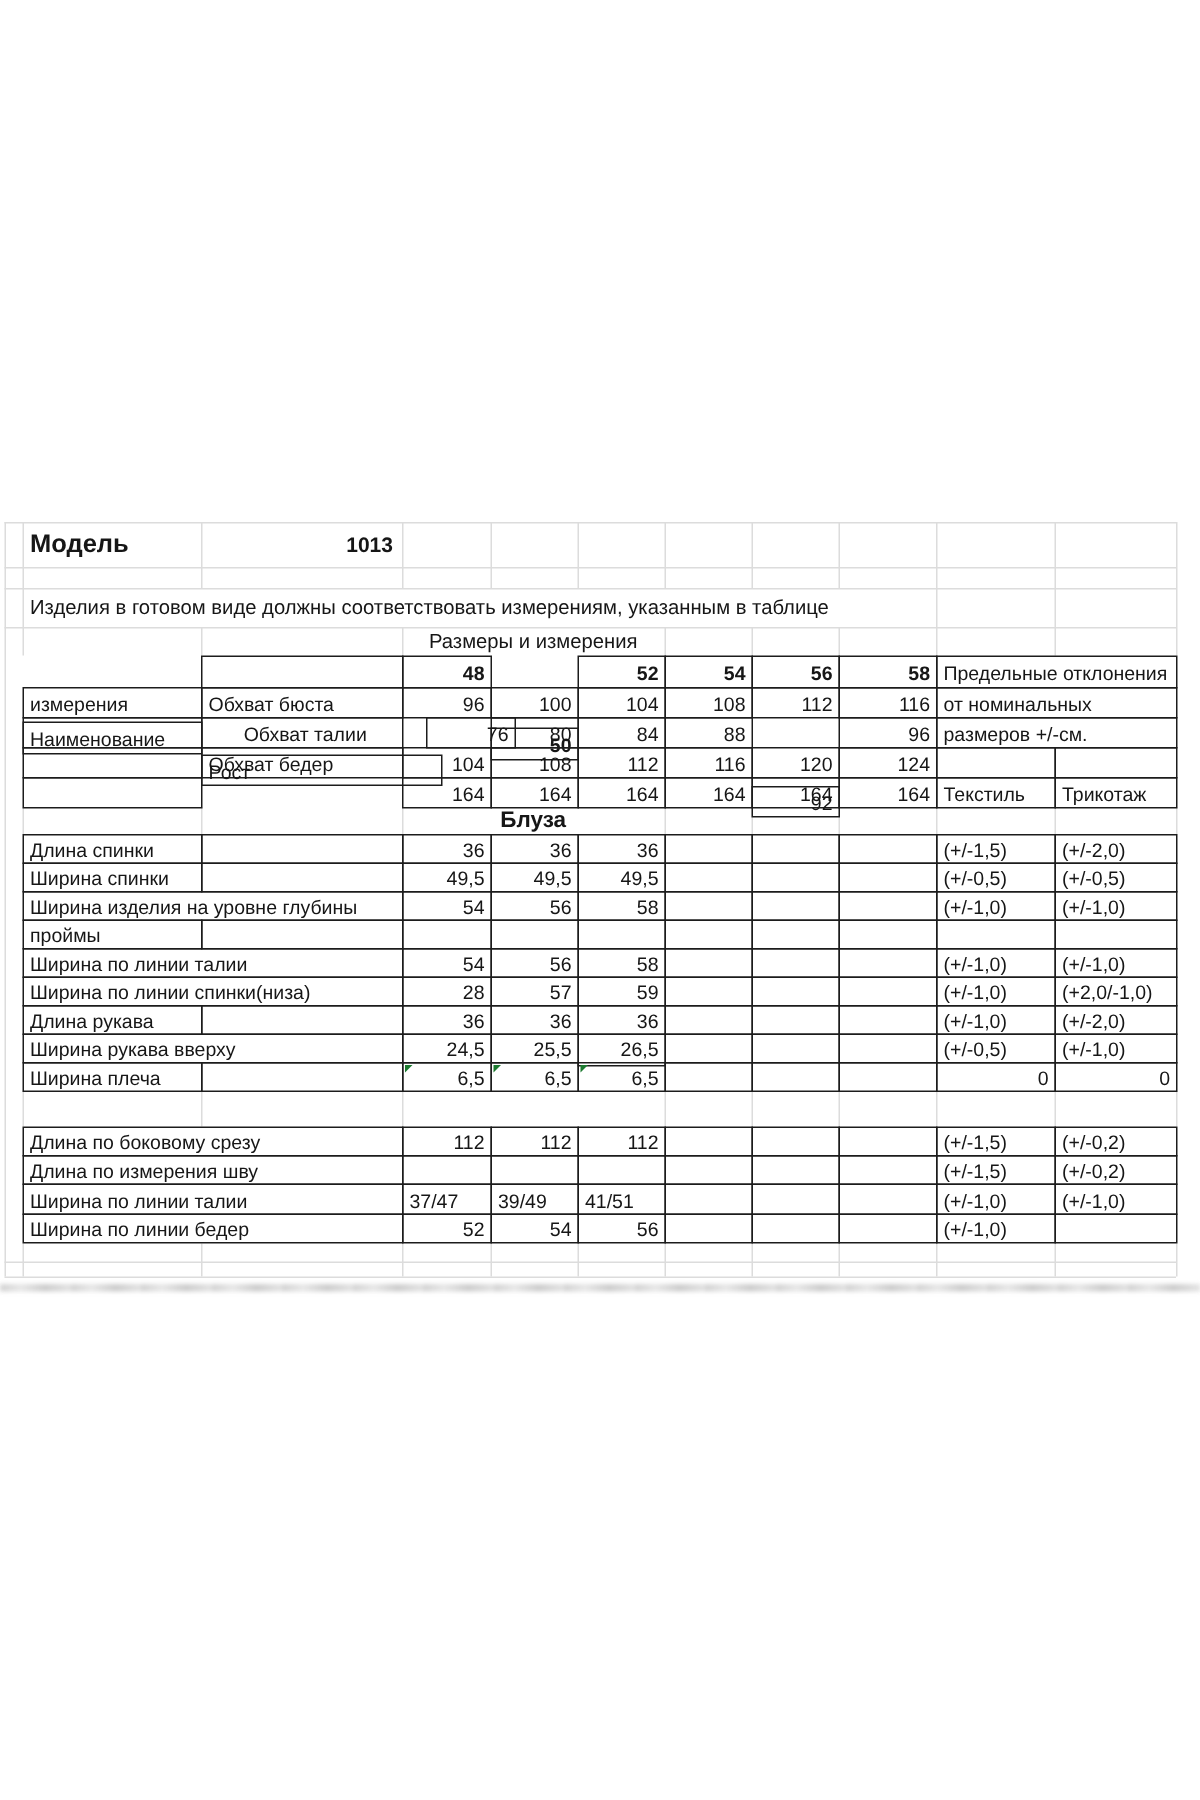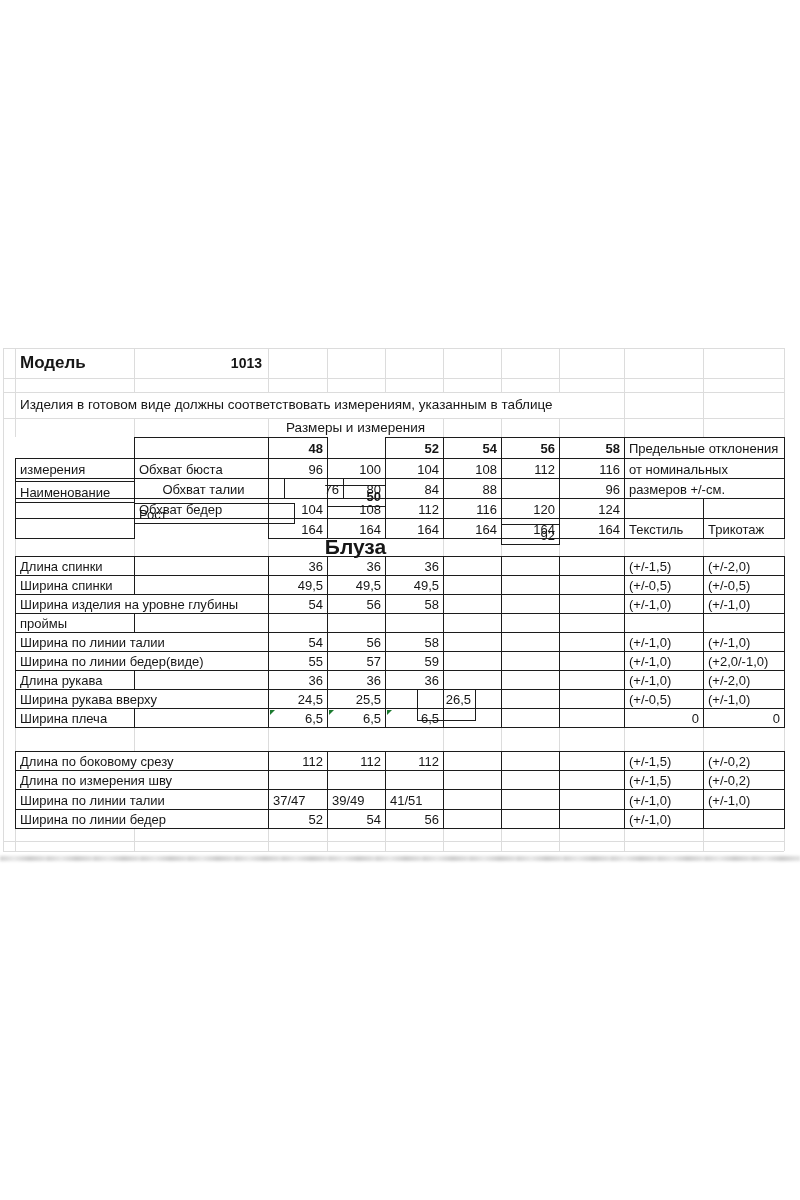--- a/index.html
+++ b/index.html
@@ -22,21 +22,21 @@
   .bold{font-weight:700;}
   
   .flag{position:absolute;left:1px;top:1px;width:0;height:0;
         border-top:5px solid #1b7a2f;border-right:5px solid transparent;}
   
   .static{position:absolute;white-space:nowrap;}
   #model-label{left:20px;top:348px;height:30px;line-height:30px;font-size:17px;font-weight:700;}
   #model-value{left:134px;top:348px;width:128px;height:30px;line-height:30px;font-size:14px;font-weight:700;text-align:right;}
   #note-text{left:20px;top:392px;height:26px;line-height:26px;font-size:13.5px;}
   #sizes-title{left:268px;top:418px;width:175px;height:19px;line-height:19px;font-size:13.5px;text-align:center;}
-  #section-title-0{left:268px;top:538px;width:175px;height:18px;line-height:18px;font-size:21px;font-weight:700;text-align:center;}
+  #section-title-0{left:268px;top:538px;width:175px;height:18px;line-height:18px;font-size:15px;font-weight:700;text-align:center;}
   #section-title-1{left:268px;top:727px;width:175px;height:24px;line-height:24px;font-size:15px;font-weight:700;text-align:center;}
   
   #smudge{position:absolute;left:0;top:856px;width:800px;height:5px;
           background:repeating-linear-gradient(90deg,#c9c9c9 0px,#e3e3e3 14px,#c3c3c3 30px,#dedede 47px);
           filter:blur(1.4px);opacity:.85;}
 </style>
 </head>
 <body>
 
 <div class="canvas">
@@ -191,43 +191,43 @@
       <div class="tcell" style="left: 703px; top: 613px; width: 82px; height: 20px; line-height: 18px;"></div>
       <div class="tcell al" style="left: 15px; top: 632px; width: 254px; height: 20px; line-height: 18px;"><span>Ширина по линии талии</span></div>
       <div class="tcell ar" style="left: 268px; top: 632px; width: 60px; height: 20px; line-height: 18px;"><span>54</span></div>
       <div class="tcell ar" style="left: 327px; top: 632px; width: 59px; height: 20px; line-height: 18px;"><span>56</span></div>
       <div class="tcell ar" style="left: 385px; top: 632px; width: 59px; height: 20px; line-height: 18px;"><span>58</span></div>
       <div class="tcell" style="left: 443px; top: 632px; width: 59px; height: 20px; line-height: 18px;"></div>
       <div class="tcell" style="left: 501px; top: 632px; width: 59px; height: 20px; line-height: 18px;"></div>
       <div class="tcell" style="left: 559px; top: 632px; width: 66px; height: 20px; line-height: 18px;"></div>
       <div class="tcell al" style="left: 624px; top: 632px; width: 80px; height: 20px; line-height: 18px;"><span>(+/-1,0)</span></div>
       <div class="tcell al" style="left: 703px; top: 632px; width: 82px; height: 20px; line-height: 18px;"><span>(+/-1,0)</span></div>
-      <div class="tcell al" style="left: 15px; top: 651px; width: 254px; height: 20px; line-height: 18px;"><span>Ширина по линии бедер(виде)</span></div>
-      <div class="tcell ar" style="left: 268px; top: 651px; width: 60px; height: 20px; line-height: 18px;"><span>55</span></div>
+      <div class="tcell al" style="left: 15px; top: 651px; width: 254px; height: 20px; line-height: 18px;"><span>Ширина по линии спинки(низа)</span></div>
+      <div class="tcell ar" style="left: 268px; top: 651px; width: 60px; height: 20px; line-height: 18px;"><span>28</span></div>
       <div class="tcell ar" style="left: 327px; top: 651px; width: 59px; height: 20px; line-height: 18px;"><span>57</span></div>
       <div class="tcell ar" style="left: 385px; top: 651px; width: 59px; height: 20px; line-height: 18px;"><span>59</span></div>
       <div class="tcell" style="left: 443px; top: 651px; width: 59px; height: 20px; line-height: 18px;"></div>
       <div class="tcell" style="left: 501px; top: 651px; width: 59px; height: 20px; line-height: 18px;"></div>
       <div class="tcell" style="left: 559px; top: 651px; width: 66px; height: 20px; line-height: 18px;"></div>
       <div class="tcell al" style="left: 624px; top: 651px; width: 80px; height: 20px; line-height: 18px;"><span>(+/-1,0)</span></div>
       <div class="tcell al" style="left: 703px; top: 651px; width: 82px; height: 20px; line-height: 18px;"><span>(+2,0/-1,0)</span></div>
       <div class="tcell al" style="left: 15px; top: 670px; width: 120px; height: 20px; line-height: 18px;"><span>Длина рукава</span></div>
       <div class="tcell" style="left: 134px; top: 670px; width: 135px; height: 20px; line-height: 18px;"></div>
       <div class="tcell ar" style="left: 268px; top: 670px; width: 60px; height: 20px; line-height: 18px;"><span>36</span></div>
       <div class="tcell ar" style="left: 327px; top: 670px; width: 59px; height: 20px; line-height: 18px;"><span>36</span></div>
       <div class="tcell ar" style="left: 385px; top: 670px; width: 59px; height: 20px; line-height: 18px;"><span>36</span></div>
       <div class="tcell" style="left: 443px; top: 670px; width: 59px; height: 20px; line-height: 18px;"></div>
       <div class="tcell" style="left: 501px; top: 670px; width: 59px; height: 20px; line-height: 18px;"></div>
       <div class="tcell" style="left: 559px; top: 670px; width: 66px; height: 20px; line-height: 18px;"></div>
       <div class="tcell al" style="left: 624px; top: 670px; width: 80px; height: 20px; line-height: 18px;"><span>(+/-1,0)</span></div>
       <div class="tcell al" style="left: 703px; top: 670px; width: 82px; height: 20px; line-height: 18px;"><span>(+/-2,0)</span></div>
       <div class="tcell al" style="left: 15px; top: 689px; width: 254px; height: 20px; line-height: 18px;"><span>Ширина рукава вверху</span></div>
       <div class="tcell ar" style="left: 268px; top: 689px; width: 60px; height: 20px; line-height: 18px;"><span>24,5</span></div>
       <div class="tcell ar" style="left: 327px; top: 689px; width: 59px; height: 20px; line-height: 18px;"><span>25,5</span></div>
-      <div class="tcell ar" style="left: 385px; top: 689px; width: 59px; height: 32px; line-height: 18px; margin-left: 32px;"><span>26,5</span></div>
+      <div class="tcell ar" style="left: 385px; top: 689px; width: 59px; height: 22px; line-height: 18px;"><span>26,5</span></div>
       <div class="tcell" style="left: 443px; top: 689px; width: 59px; height: 20px; line-height: 18px;"></div>
       <div class="tcell" style="left: 501px; top: 689px; width: 59px; height: 20px; line-height: 18px;"></div>
       <div class="tcell" style="left: 559px; top: 689px; width: 66px; height: 20px; line-height: 18px;"></div>
       <div class="tcell al" style="left: 624px; top: 689px; width: 80px; height: 20px; line-height: 18px;"><span>(+/-0,5)</span></div>
       <div class="tcell al" style="left: 703px; top: 689px; width: 82px; height: 20px; line-height: 18px;"><span>(+/-1,0)</span></div>
       <div class="tcell al" style="left: 15px; top: 708px; width: 120px; height: 20px; line-height: 18px;"><span>Ширина плеча</span></div>
       <div class="tcell" style="left: 134px; top: 708px; width: 135px; height: 20px; line-height: 18px;"></div>
       <div class="tcell ar" style="left: 268px; top: 708px; width: 60px; height: 20px; line-height: 18px;"><span>6,5</span><div class="flag"></div></div>
       <div class="tcell ar" style="left: 327px; top: 708px; width: 59px; height: 20px; line-height: 18px;"><span>6,5</span><div class="flag"></div></div>
       <div class="tcell ar" style="left: 385px; top: 708px; width: 59px; height: 20px; line-height: 18px;"><span>6,5</span><div class="flag"></div></div>

